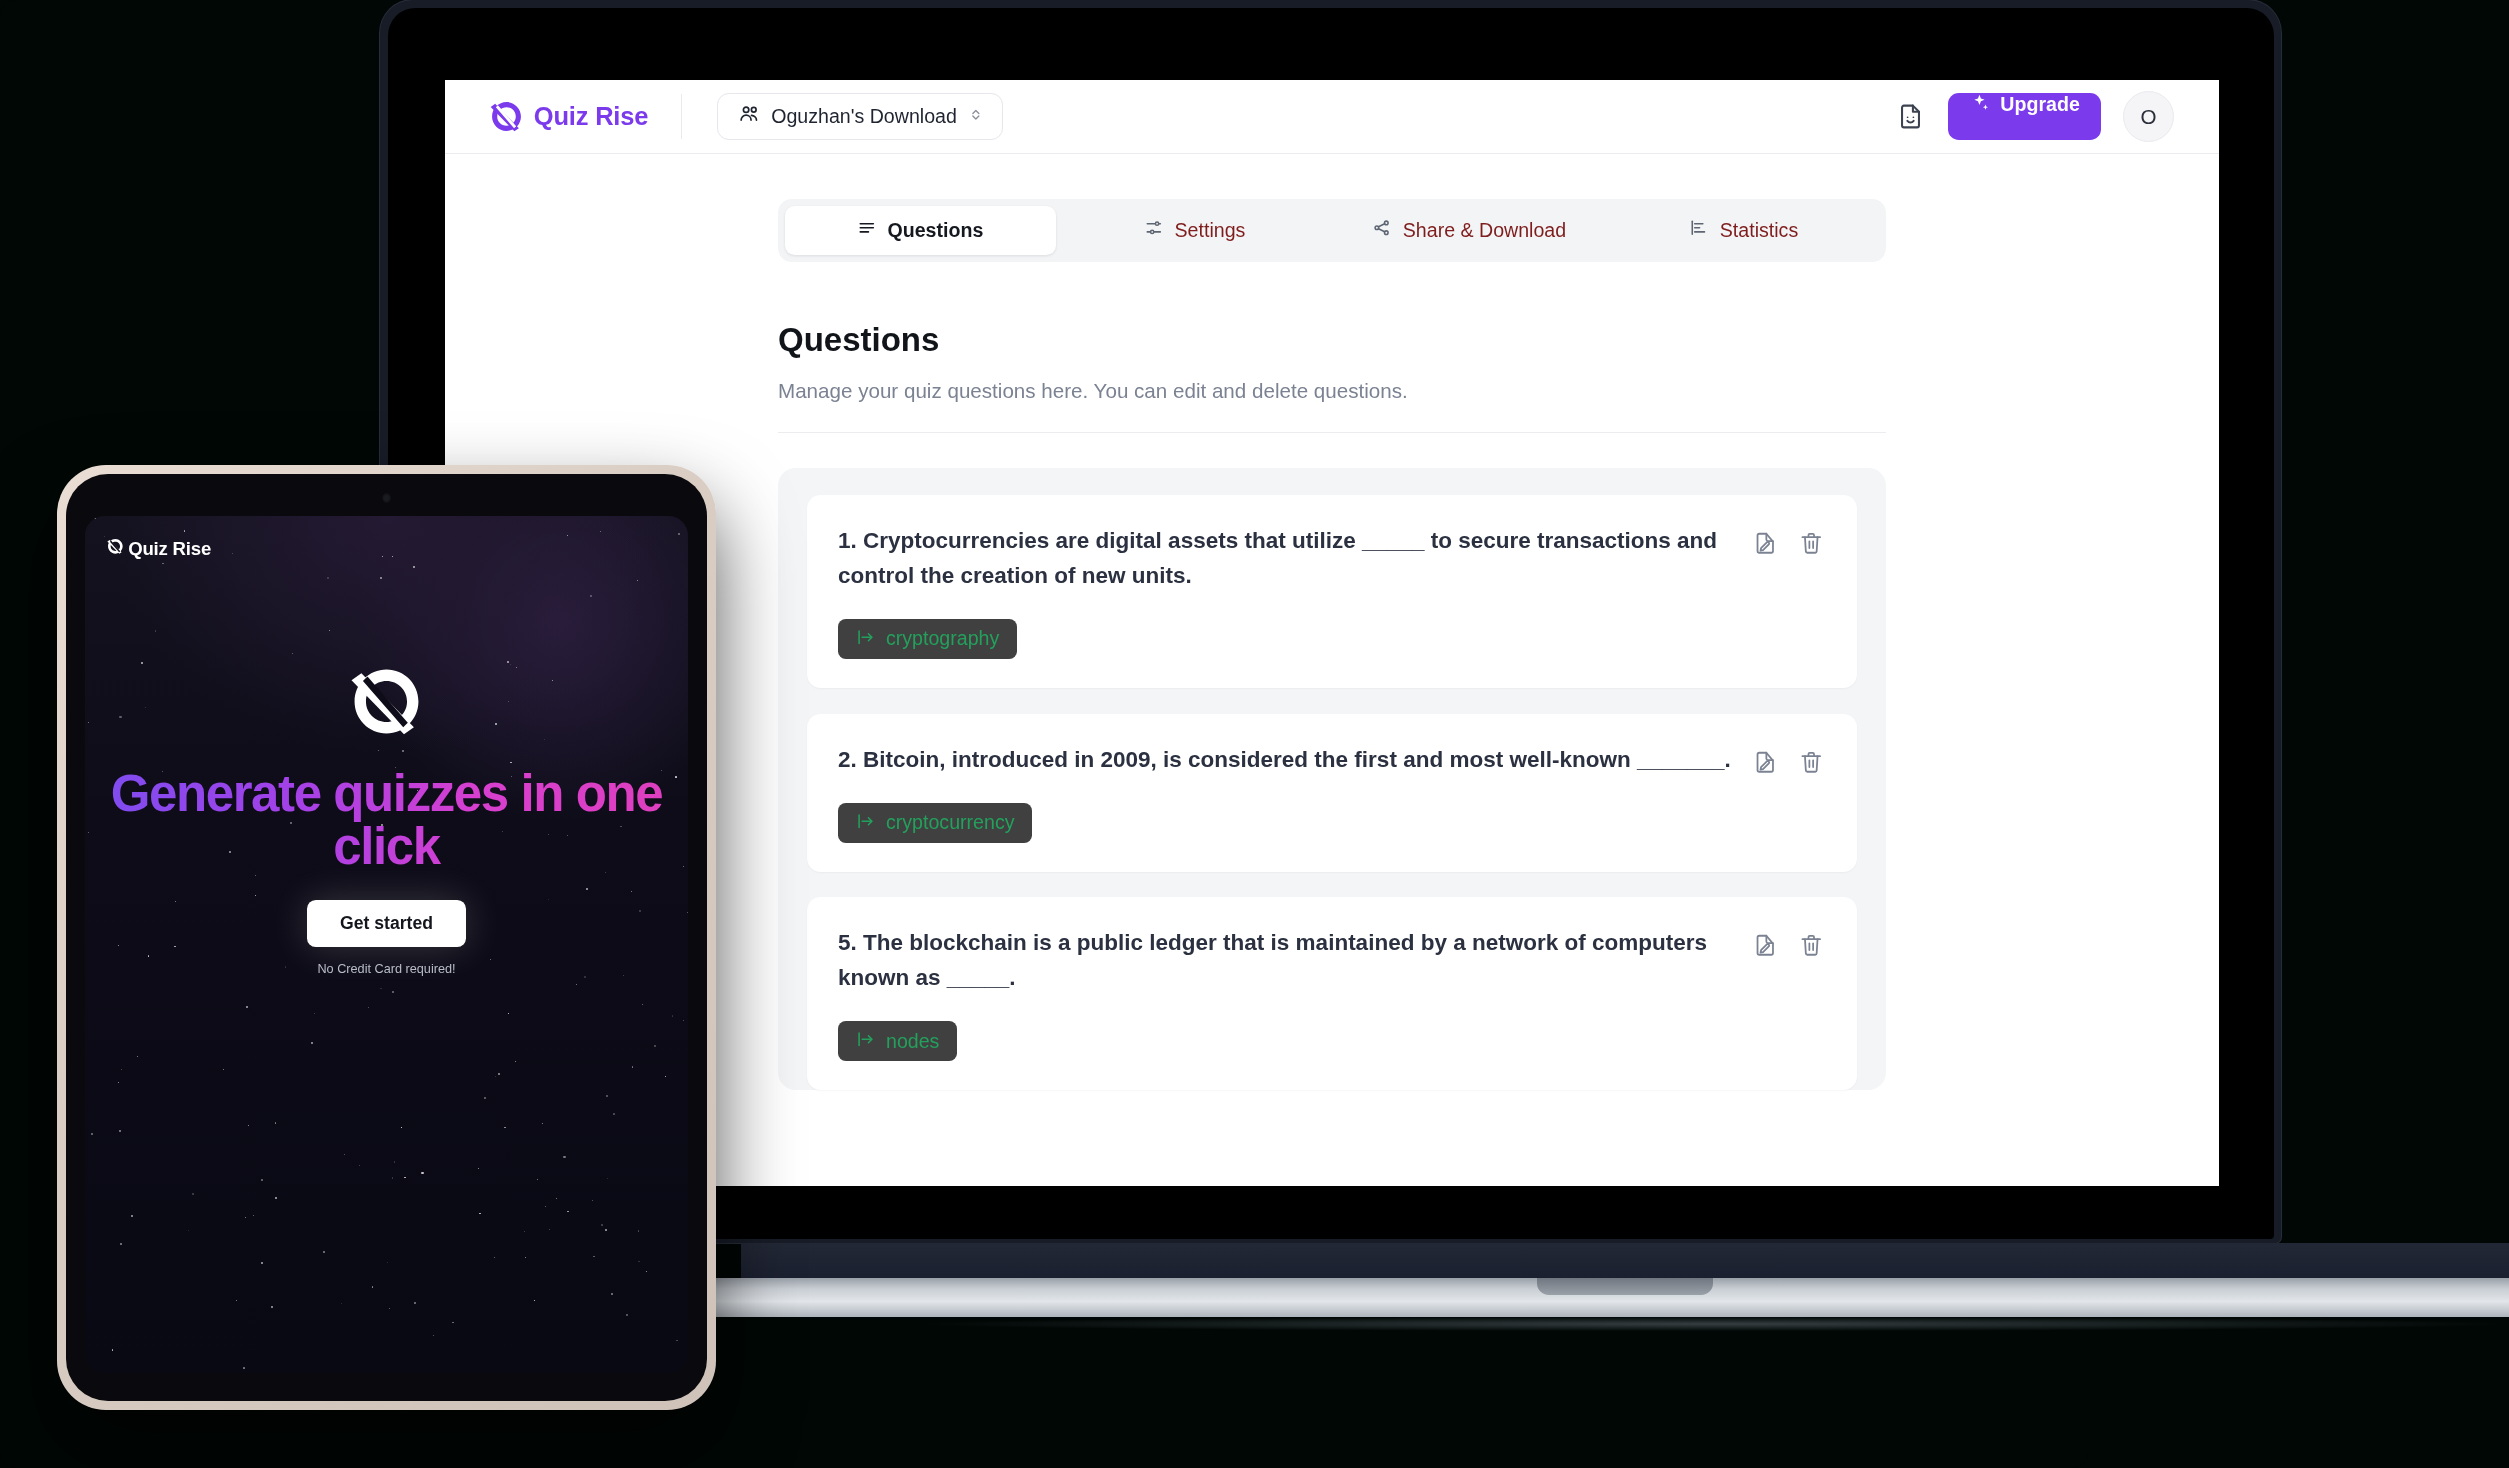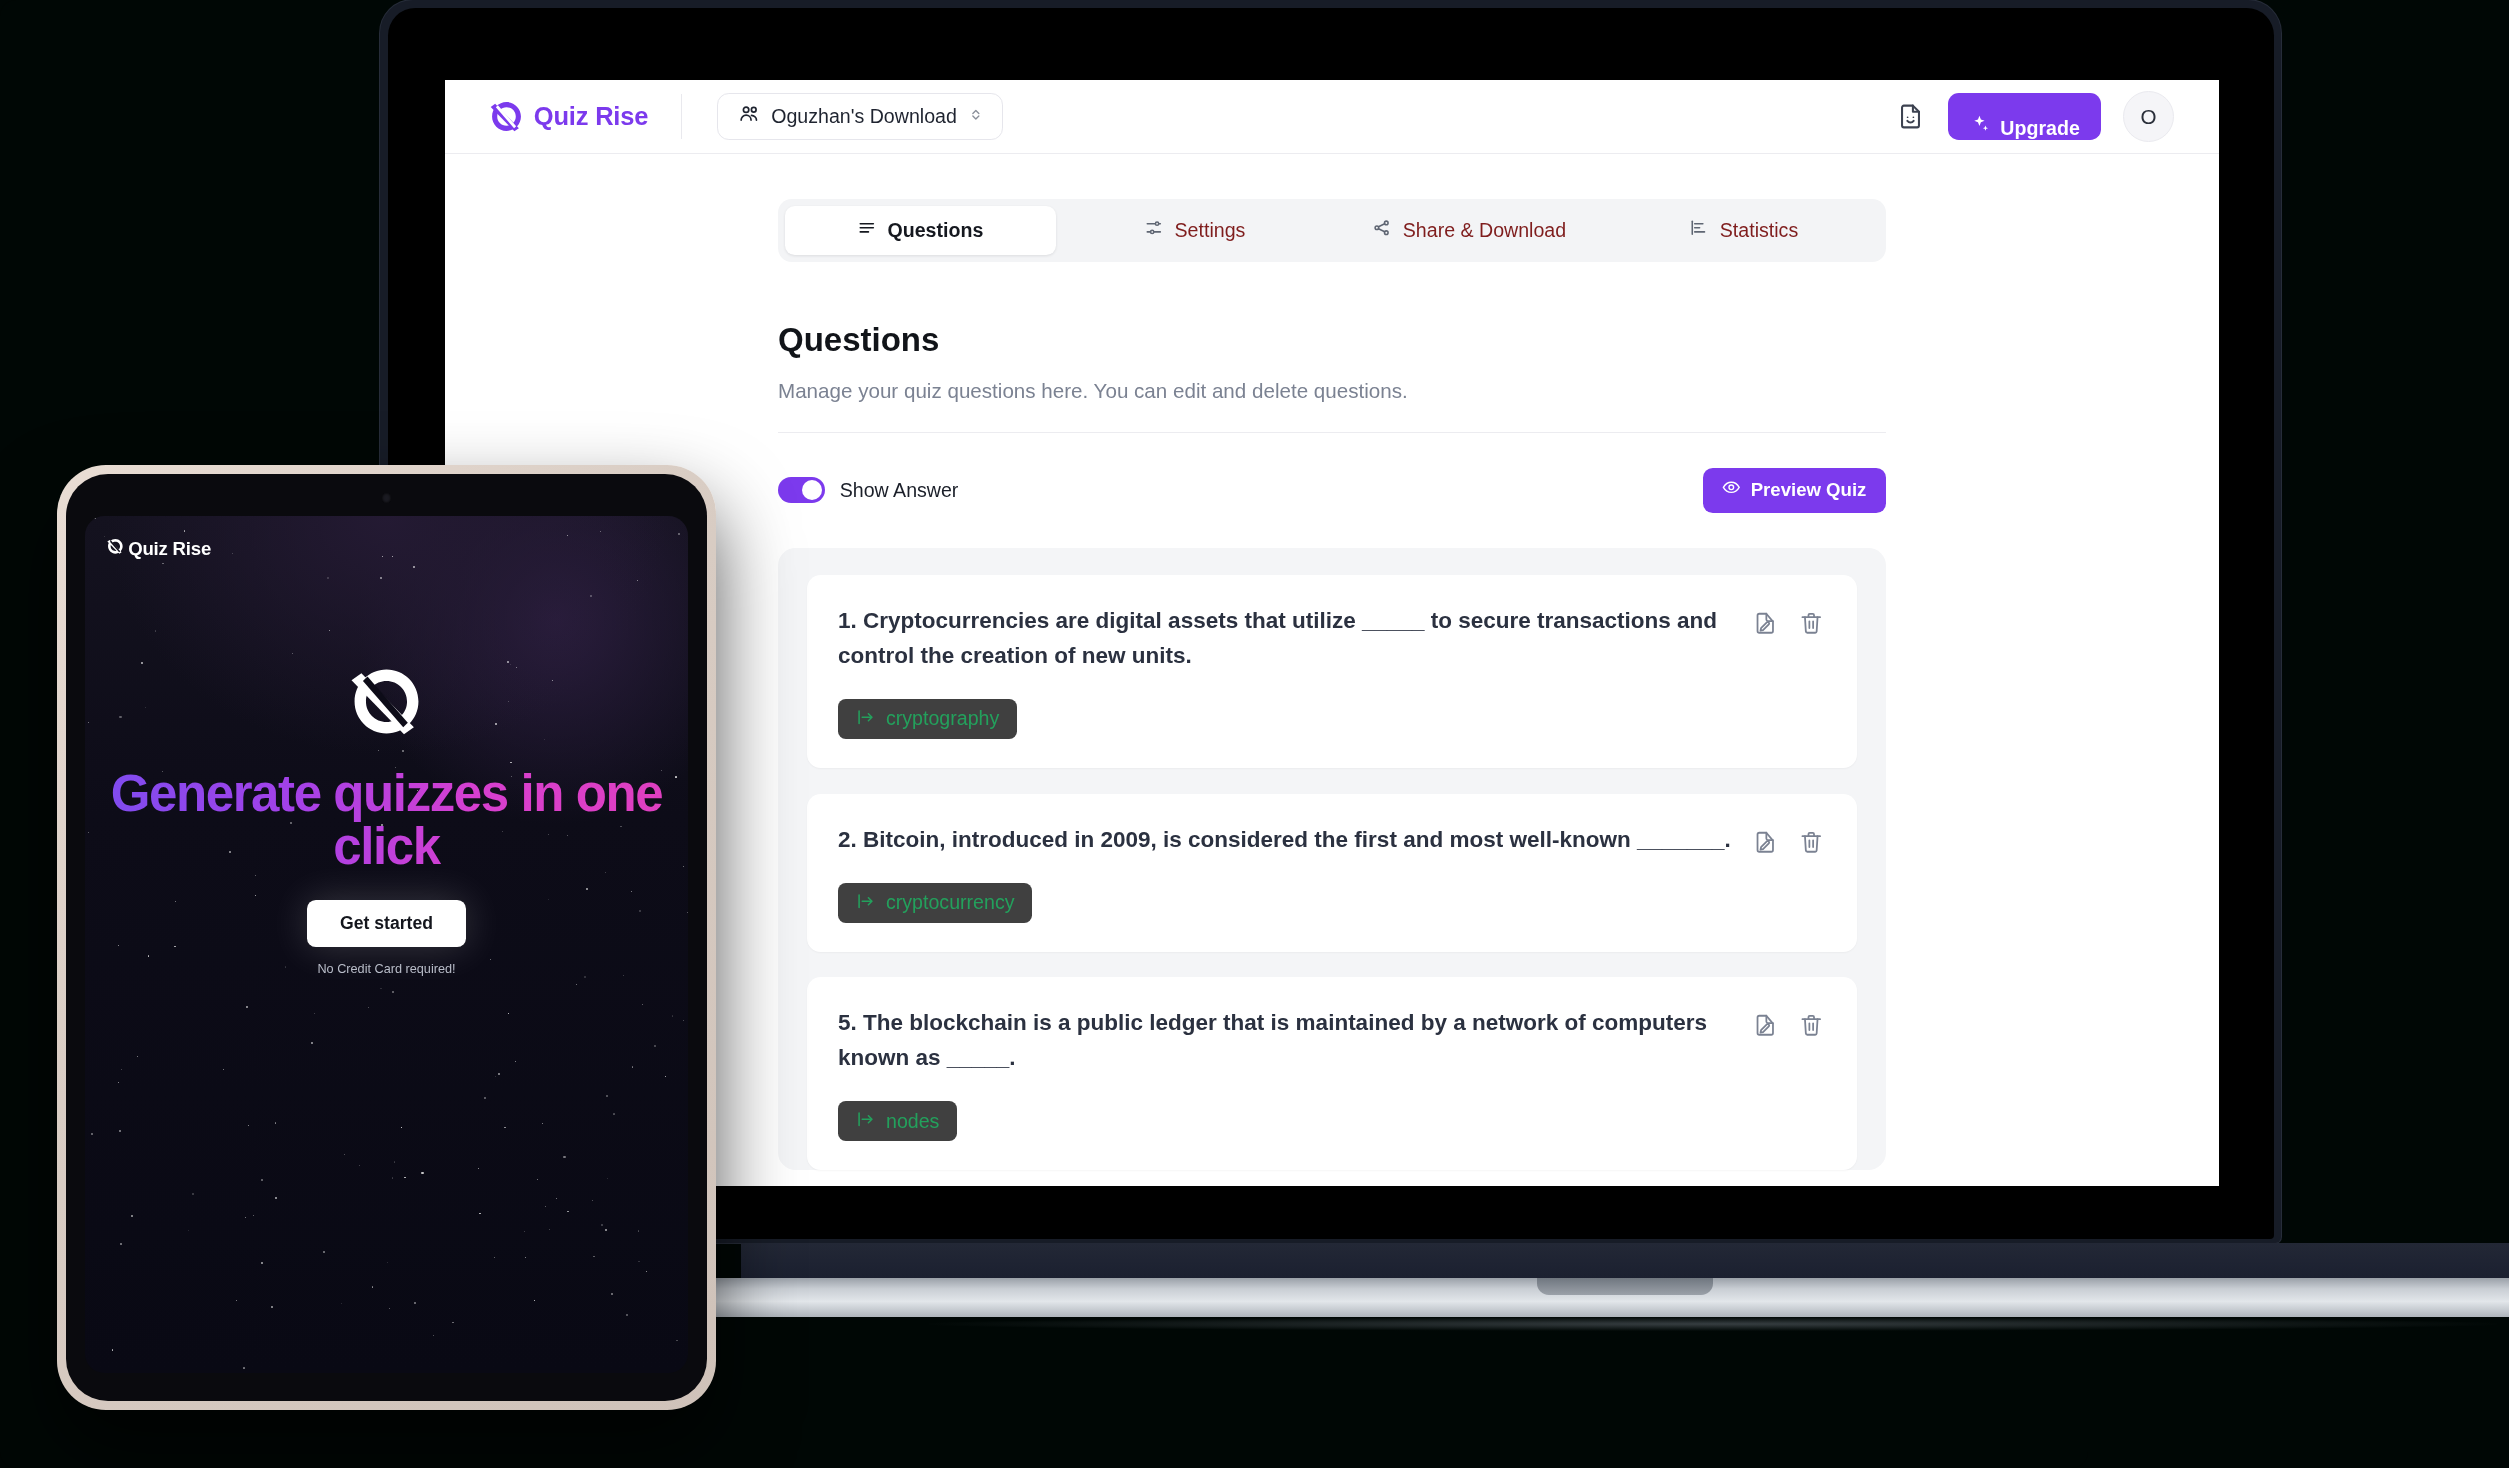--- a/index.html
+++ b/index.html
@@ -59,21 +59,21 @@
   .brand-divider { width:1px; height:45px; background:#e9e9ee; }
   .classroom-pill {
     margin-left:35px; display:flex; align-items:center; gap:11.8px;
     height:47px; padding:0 19.6px; border:1px solid #e6e6ec; border-radius:11.8px;
     background:#fff; font-size:19.6px; color:#1f2430; white-space:nowrap;
   }
   .classroom-pill .chev { color:#8a8f9a; font-size:16.7px; line-height:1; }
   .topbar-right { margin-left:auto; display:flex; align-items:center; gap:21.6px; padding-right:45px; }
   .doc-icon-btn { width:33px; height:33px; display:flex; align-items:center; justify-content:center; }
   .upgrade-btn {
-    display:flex; align-items:flex-end; gap:9.8px; height:47px; padding:0 21.6px;
+    display:flex; align-items:flex-start; gap:9.8px; height:47px; padding:0 21.6px;
     background:#7c3aed; color:#fff; border:none; border-radius:10.8px;
     font-size:19.6px; font-weight:600; font-family:inherit; cursor:pointer; white-space:nowrap;
   }
   .avatar {
     width:51px; height:51px; border-radius:50%; background:#f5f5f8; border:1px solid #eaeaef;
     display:flex; align-items:center; justify-content:center; font-size:20.6px; color:#2a2f3a;
   }
 
   .app-body { background:#ffffff; height:1031px; overflow:hidden; padding-top:45px; }
   .content-wrap { width:1108px; margin:0 auto; }
@@ -278,35 +278,20 @@
                 </svg>
               </span>
               <span>Statistics</span>
             </button>
           </div>
 
           <div class="page-title">Questions</div>
           <div class="page-sub">Manage your quiz questions here. You can edit and delete questions.</div>
           <div class="hr"></div>
 
-          <div class="toolrow">
-            <div class="switch">
-              <div class="knob"></div>
-            </div>
-            <div class="switch-label">Show Answer</div>
-            <button class="preview-btn">
-              <span>
-                <svg viewBox="0 0 24 24" width="18.6" height="18.6" fill="none" stroke="#ffffff" stroke-width="1.8">
-                  <path d="M1.8 12S5.5 5.5 12 5.5 22.2 12 22.2 12 18.5 18.5 12 18.5 1.8 12 1.8 12z"></path>
-                  <circle cx="12" cy="12" r="3"></circle>
-                </svg>
-              </span>
-              <span>Preview Quiz</span>
-            </button>
-          </div>
 
           <div class="q-panel">
 
             <div class="q-card">
               <div class="q-head">
                 <div class="q-text">1. Cryptocurrencies are digital assets that utilize _____ to secure transactions and control the creation of new units.</div>
                 <div class="q-actions">
                   <span class="icon-btn">
                     <svg viewBox="0 0 24 24" width="26.5" height="26.5" fill="none" stroke="#7b8292" stroke-width="1.6" stroke-linecap="round" stroke-linejoin="round">
                       <path d="M19 10.5V19a1.6 1.6 0 0 1-1.6 1.6H6.6A1.6 1.6 0 0 1 5 19V5a1.6 1.6 0 0 1 1.6-1.6H13z"></path>

